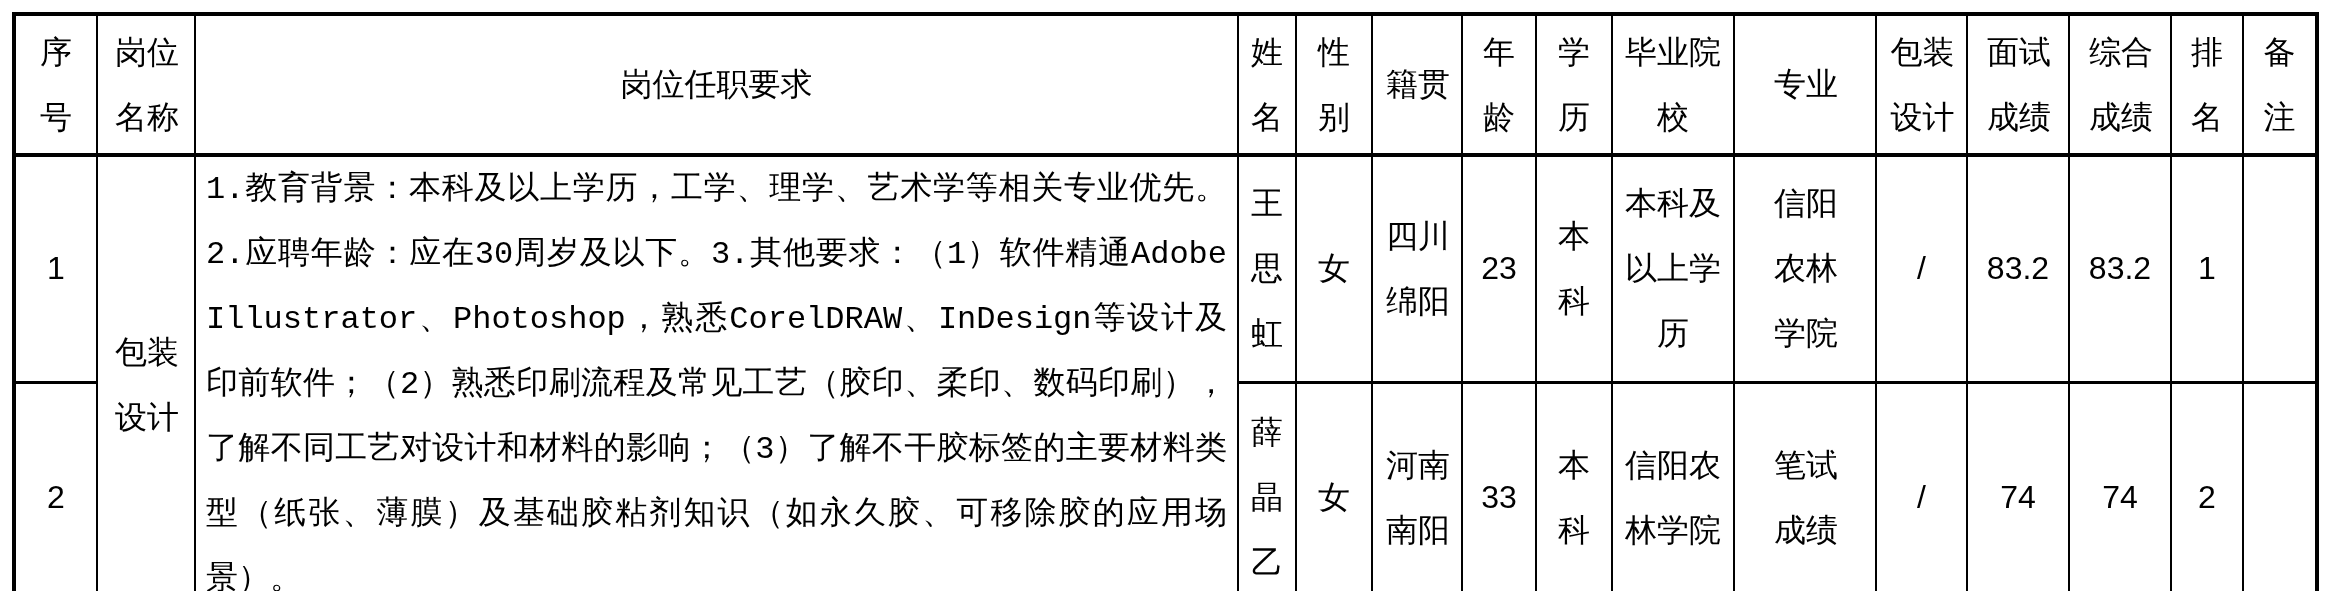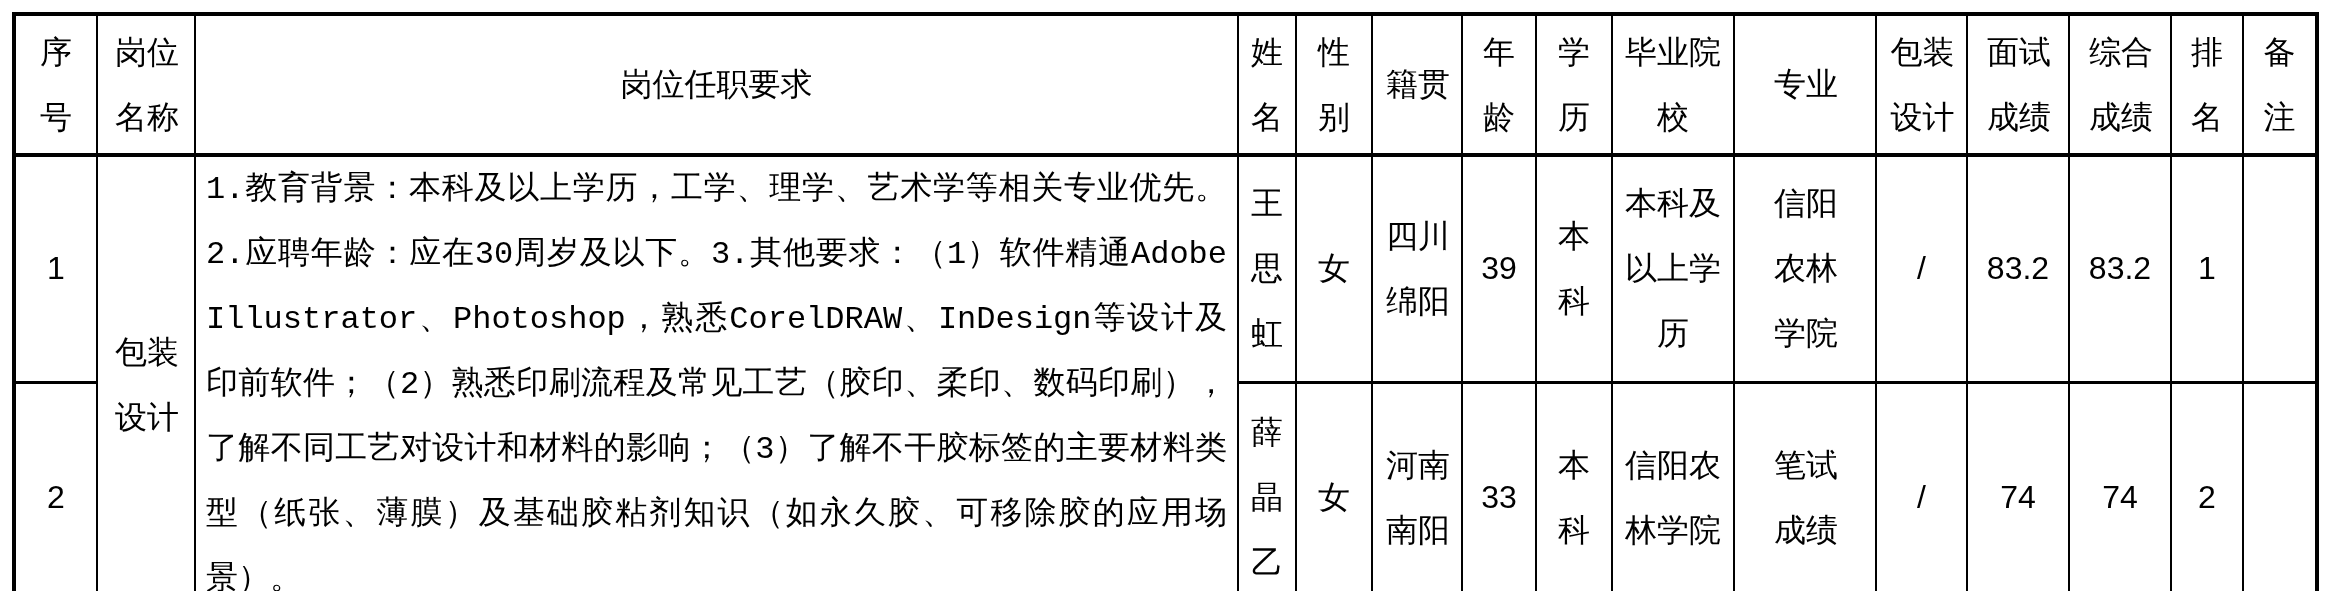--- a/index.html
+++ b/index.html
@@ -132,21 +132,21 @@
         <td rowspan="2" class="req">1.教育背景：本科及以上学历，工学、理学、艺术学等相关专业优先。2.应聘年龄：应在30周岁及以下。3.其他要求：（1）软件精通Adobe Illustrator、Photoshop，熟悉CorelDRAW、InDesign等设计及印前软件；（2）熟悉印刷流程及常见工艺（胶印、柔印、数码印刷），了解不同工艺对设计和材料的影响；（3）了解不干胶标签的主要材料类型（纸张、薄膜）及基础胶粘剂知识（如永久胶、可移除胶的应用场景）。</td>
         <td>
             <div class="cw w1">王思虹</div>
           </td>
         <td>
             <div class="cw w1">女</div>
           </td>
         <td>
             <div class="cw w2">四川绵阳</div>
           </td>
-        <td>39</td>
+        <td>23</td>
         <td>
             <div class="cw w1">本科</div>
           </td>
         <td>
             <div class="cw w3">本科及以上学历</div>
           </td>
         <td>
             <div class="cw w2">信阳农林学院</div>
           </td>
         <td>/</td>

